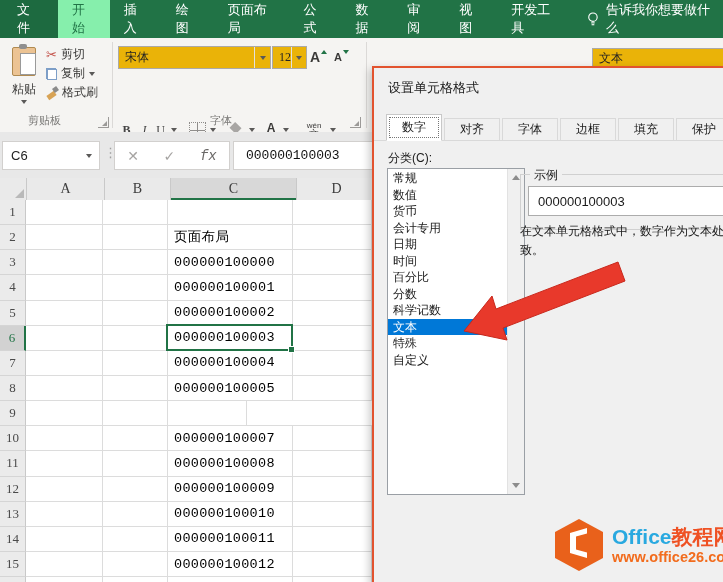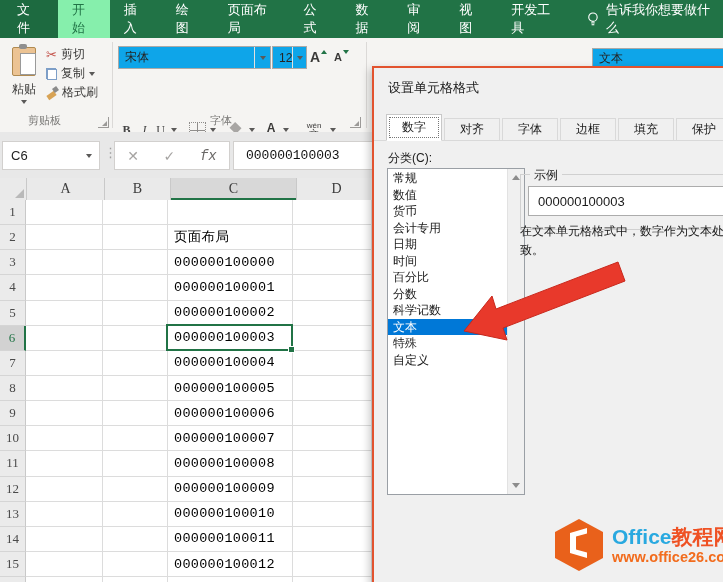--- a/index.html
+++ b/index.html
@@ -33,21 +33,21 @@
   .scis{color:#c4554d;font-size:13px;line-height:13px;}
   .ic-copy{position:relative;width:11px;height:12px;}
   .ic-copy i{position:absolute;width:8px;height:9px;background:#fff;border:1px solid #7d9ec7;}
   .ic-copy i:first-child{left:0;top:0;}
   .ic-copy i:last-child{right:0;bottom:0;}
   .ic-brush{position:relative;width:12px;height:12px;}
   .ic-brush:before{content:"";position:absolute;left:1px;top:6px;width:9px;height:5px;background:#d8a355;transform:rotate(-35deg);}
   .ic-brush:after{content:"";position:absolute;right:0;top:0;width:5px;height:5px;background:#8b8b8b;transform:rotate(-35deg);}
 
   
-  .combo{position:absolute;background:#0ea5e9;border:1px solid #aba9a7;display:flex;align-items:center;color:#252423;}
+  .combo{position:absolute;background:#eab308;border:1px solid #aba9a7;display:flex;align-items:center;color:#252423;font-family:Liberation Serif, serif;}
   .combo .cv{flex:1;padding-left:6px;font-size:12px;}
   .combo .dd{width:15px;display:flex;align-items:center;justify-content:center;border-left:1px solid #e3e1df;height:100%;}
   .fbtn{position:absolute;top:82px;height:20px;display:flex;align-items:center;justify-content:center;color:#444;}
   .bigA{font-weight:bold;color:#3b3a39;}
   .supc{position:relative;top:-5px;left:1px;display:inline-block;width:0;height:0;}
   .ic-border{width:15px;height:14px;border:1px dotted #8f8d8b;position:relative;}
   .ic-border:before{content:"";position:absolute;left:50%;top:0;bottom:0;width:1px;background:#8f8d8b;}
   .ic-border:after{content:"";position:absolute;top:50%;left:0;right:0;height:1px;background:#8f8d8b;}
   .ic-fill{position:relative;width:15px;height:15px;}
   .ic-fill:before{content:"";position:absolute;left:2px;top:1px;width:9px;height:8px;background:#a8a6a4;transform:rotate(45deg);}
@@ -347,21 +347,20 @@
           <div class="cell wA"></div>
           <div class="cell wB"></div>
           <div class="cell wC cellC">000000100005</div>
           <div class="cell wD"></div>
           <div class="cell" style="flex:1;border-right:none;"></div>
         </div>
       <div class="xrow">
           <div class="rh">9</div>
           <div class="cell wA"></div>
           <div class="cell wB"></div>
-          <div class="cell wC cellC">000000100006</div>
           <div class="cell wD"></div>
           <div class="cell" style="flex:1;border-right:none;"></div>
         </div>
       <div class="xrow">
           <div class="rh">10</div>
           <div class="cell wA"></div>
           <div class="cell wB"></div>
           <div class="cell wC cellC">000000100007</div>
           <div class="cell wD"></div>
           <div class="cell" style="flex:1;border-right:none;"></div>

